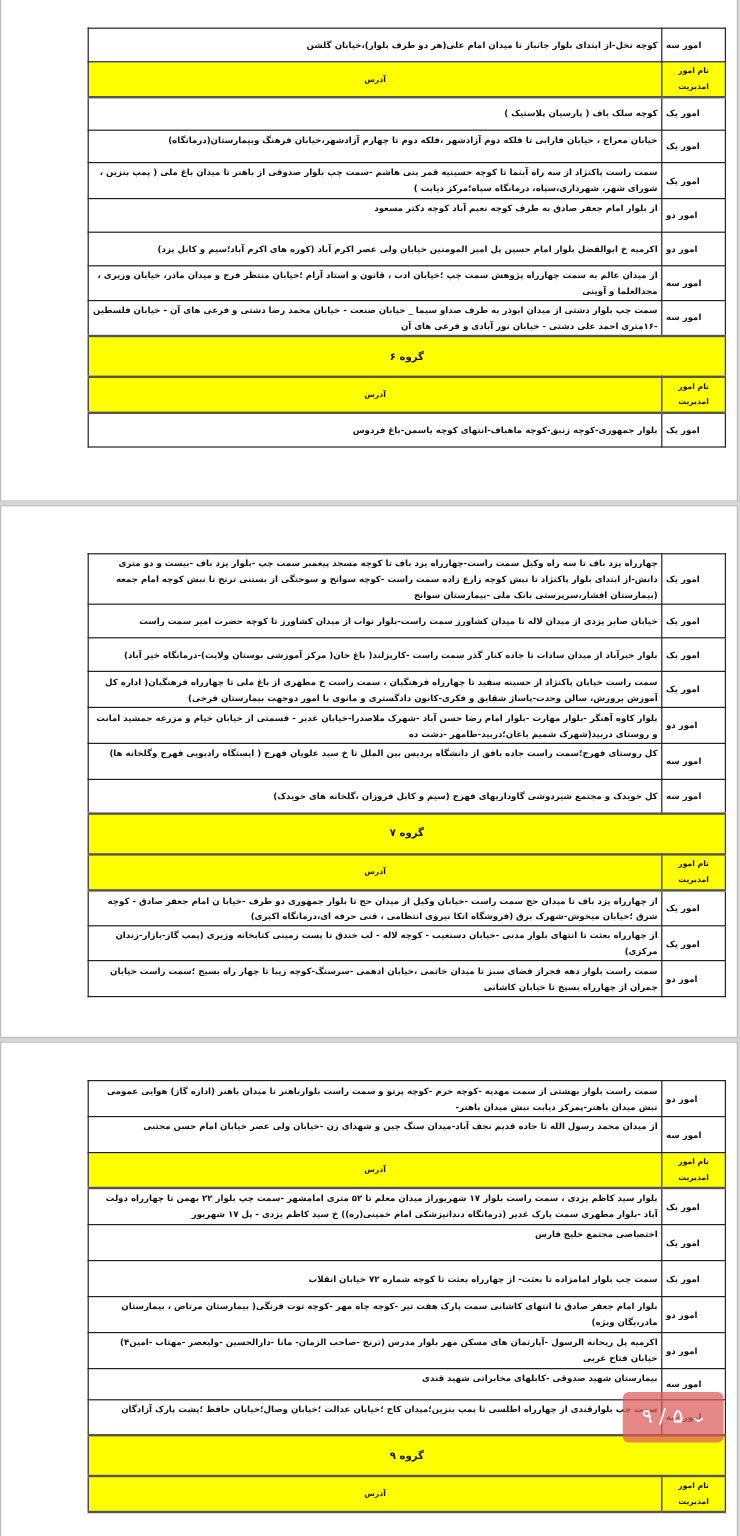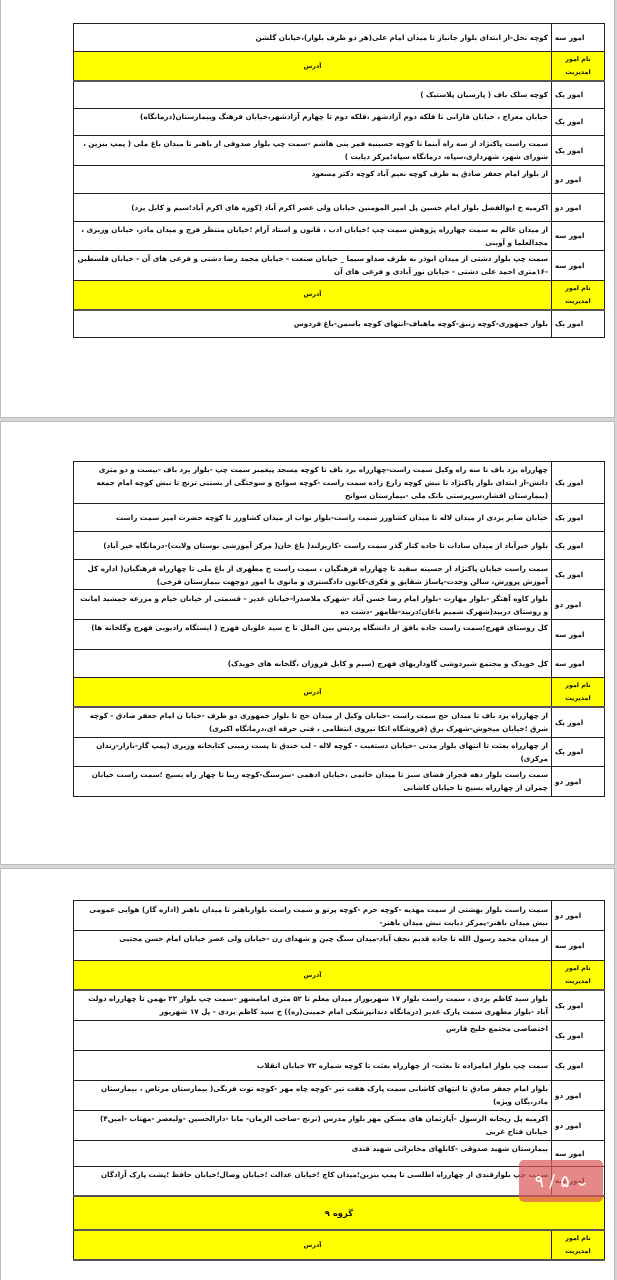--- a/index.html
+++ b/index.html
@@ -89,20 +89,23 @@
       <td class="addr">اکرمیه خ ابوالفضل بلوار امام حسین پل امیر المومنین خیابان ولی عصر اکرم آباد (کوره های اکرم آباد؛سیم و کابل یزد)</td>
     </tr>
     <tr style="height:28px;">
       <td class="lbl">امور سه</td>
       <td class="addr">از میدان عالم به سمت چهارراه پژوهش سمت چپ ؛خیابان ادب ، قانون و استاد آرام ؛خیابان منتظر فرج و میدان مادر، خیابان وزیری ، مجدالعلما و آوینی</td>
     </tr>
     <tr style="height:30px;">
       <td class="lbl">امور سه</td>
       <td class="addr"> سمت چپ بلوار دشتی از  میدان ابوذر به طرف صداو سیما _ خیابان صنعت - خیابان محمد رضا دشتی و فرعی های آن - خیابان فلسطین -۱۶متری احمد علی دشتی - خیابان نور آبادی و فرعی های آن</td>
     </tr>
+    <tr class="group">
+      <td colspan="2">گروه ۶</td>
+    </tr>
     <tr class="head">
       <td class="lbl">نام امور امدیریت</td>
       <td>آدرس</td>
     </tr>
     <tr style="height:28px;">
       <td class="lbl">امور یک</td>
       <td class="addr">بلوار جمهوری-کوچه زنبق-کوچه ماهباف-انتهای کوچه یاسمن-باغ فردوس</td>
     </tr>
   </tbody>
     </table>
@@ -132,20 +135,23 @@
       <td class="addr">بلوار کاوه آهنگر -بلوار مهارت -بلوار امام رضا حسن آباد -شهرک ملاصدرا-خیابان غدیر - قسمتی از خیابان خیام و مزرعه جمشید امانت و روستای دربید(شهرک شمیم باغان؛دربید-طامهر -دشت ده</td>
     </tr>
     <tr style="height:30px;">
       <td class="lbl">امور سه</td>
       <td class="addr" style="vertical-align:top;">کل روستای فهرج؛سمت راست جاده بافق از دانشگاه پردیس بین الملل تا خ سید علویان فهرج ( ایستگاه رادیویی فهرج وگلخانه ها)</td>
     </tr>
     <tr style="height:28px;">
       <td class="lbl">امور سه</td>
       <td class="addr">کل خویدک و مجتمع شیردوشی گاوداریهای فهرج  (سیم و کابل فروزان ،گلخانه های خویدک)</td>
     </tr>
+    <tr class="group">
+      <td colspan="2">گروه ۷</td>
+    </tr>
     <tr class="head">
       <td class="lbl">نام امور امدیریت</td>
       <td>آدرس</td>
     </tr>
     <tr style="height:30px;">
       <td class="lbl">امور یک</td>
       <td class="addr">از چهارراه یزد باف تا میدان حج سمت راست -خیابان وکیل از میدان حج تا بلوار جمهوری  دو طرف -خیابا ن امام جعفر صادق - کوچه شرق ؛خیابان میخوش-شهرک برق (فروشگاه اتکا نیروی انتظامی ، فنی حرفه ای،درمانگاه اکبری)</td>
     </tr>
     <tr style="height:28px;">
       <td class="lbl">امور یک</td>

